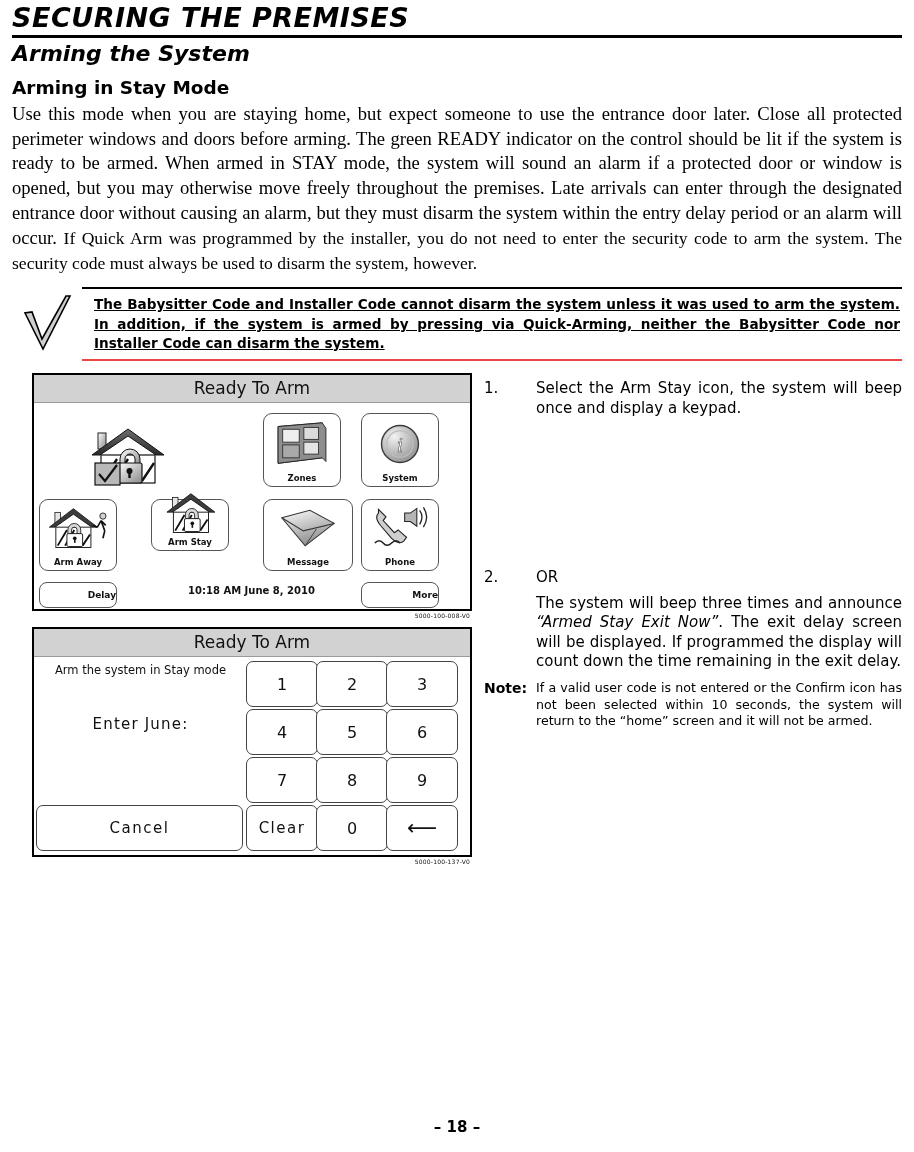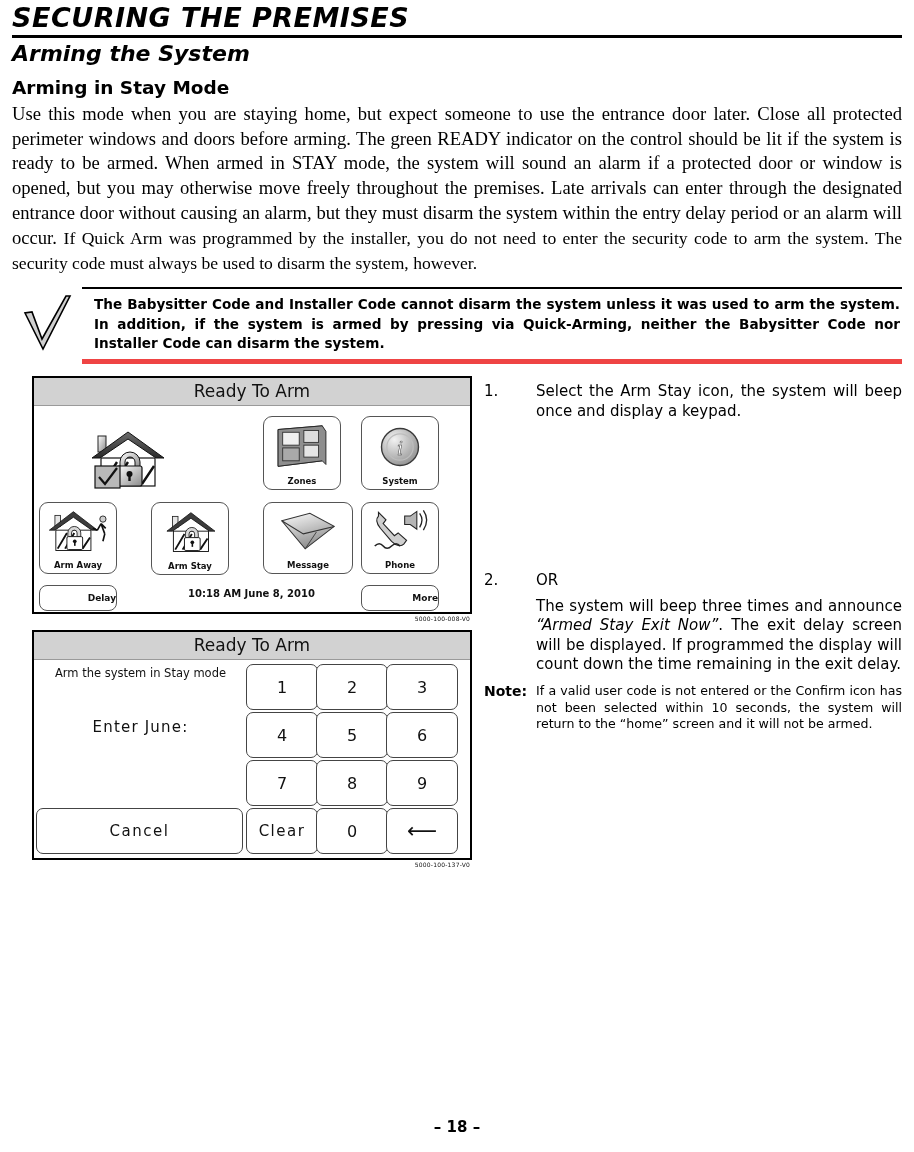--- a/index.html
+++ b/index.html
@@ -80,22 +80,23 @@
   }
   .callout-icon {
     width: 70px;
     flex: 0 0 70px;
     padding-top: 6px;
     text-align: center;
   }
   .callout-box {
     flex: 1 1 auto;
     border-top: 2px solid #000;
-    border-bottom: 5px solid #ef4444;
+    border-bottom: 2px solid #ef4444;
     padding: 6px 2px 6px 12px;
+    text-decoration: underline;
   }
   .callout-text {
     font-family: "DejaVu Sans", sans-serif;
     font-weight: bold;
     font-size: 13.6px;
     line-height: 1.42;
     text-align: justify;
     margin: 0;
   }
 
@@ -421,21 +422,21 @@
                   <rect x="23" y="31" width="17" height="14" rx="1.5" fill="#fff" stroke="#111" stroke-width="1"></rect>
                   <circle cx="31.5" cy="36" r="2" fill="#111"></circle>
                   <rect x="30.7" y="36" width="1.7" height="5" fill="#111"></rect>
                   <circle cx="62" cy="12" r="3.4" fill="#cfcfcf" stroke="#111" stroke-width="0.9"></circle>
                   <path d="M60 17 L56 24 M60 17 L65 22 M60 17 L64 28 M56 24 L51 22 M64 28 L62 36" stroke="#111" stroke-width="1.8" fill="none"></path>
                 </svg>
               </div>
               <div class="tile-label">Arm Away</div>
             </div>
 
-            <div class="tile" style="left:117px; top:96px; width:78px; height:73px;">
+            <div class="tile" style="left:117px; top:96px; width:78px; height:52px;">
               <div class="tile-icon">
                 <svg viewBox="0 0 58 52" width="56" height="48">
                   <rect x="10" y="8" width="6" height="12" fill="#e6e6e6" stroke="#222" stroke-width="0.9"></rect>
                   <path d="M4 24 L30 4 L56 24 L50 24 L30 10 L10 24 Z" fill="#3c3c3c" stroke="#111" stroke-width="0.9"></path>
                   <rect x="11" y="24" width="38" height="22" fill="#fff" stroke="#111" stroke-width="1"></rect>
                   <path d="M13 44 L23 27 M21 44 L31 27 M40 44 L48 32" stroke="#111" stroke-width="2" fill="none"></path>
                   <path d="M24 27 a7 7 0 0 1 14 0 v4 h-4 v-4 a3 3 0 0 0 -6 0 v4 h-4 z" fill="#d8d8d8" stroke="#111" stroke-width="0.9"></path>
                   <rect x="23" y="31" width="17" height="14" rx="1.5" fill="#fff" stroke="#111" stroke-width="1"></rect>
                   <circle cx="31.5" cy="36" r="2" fill="#111"></circle>
                   <rect x="30.7" y="36" width="1.7" height="5" fill="#111"></rect>

